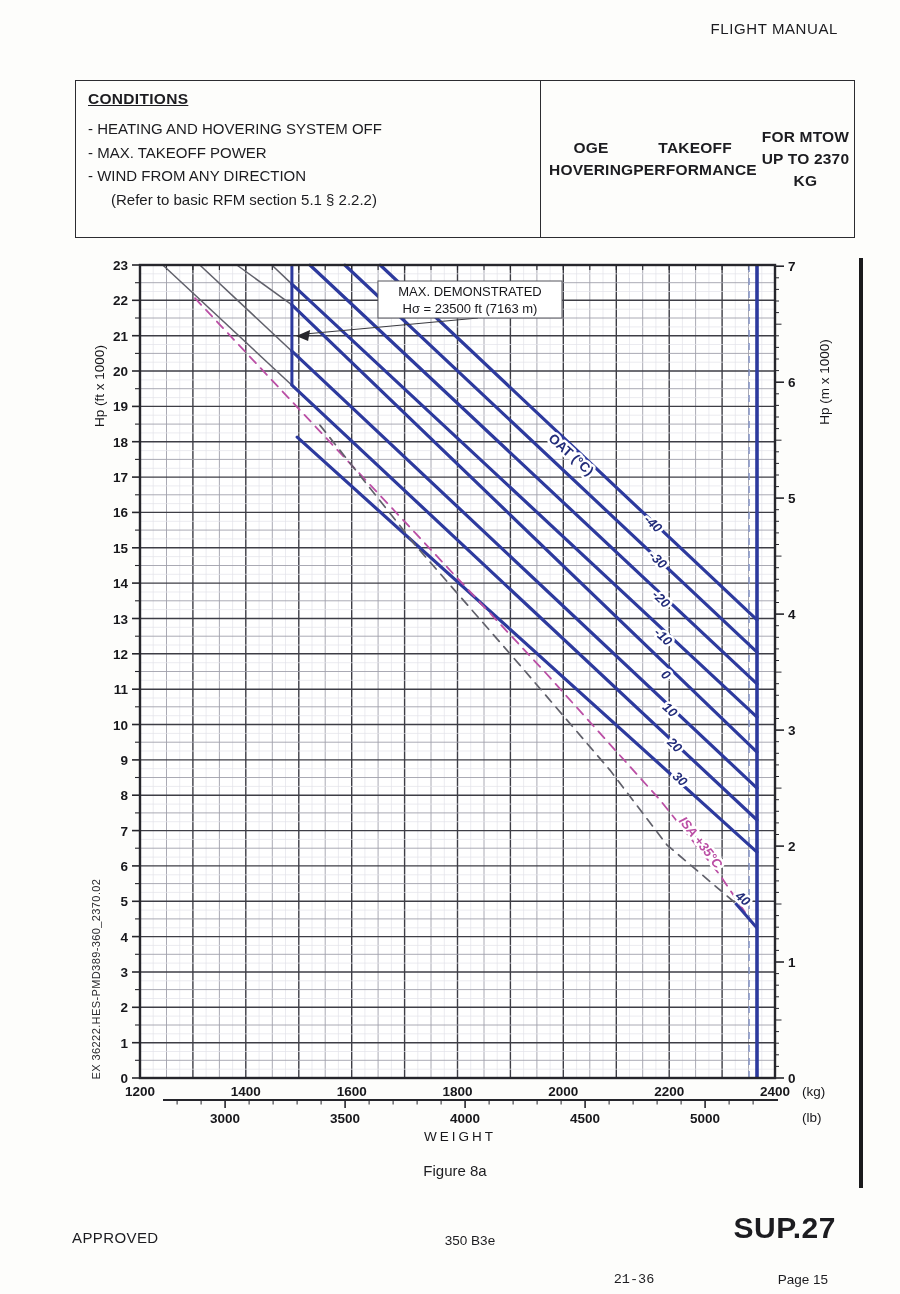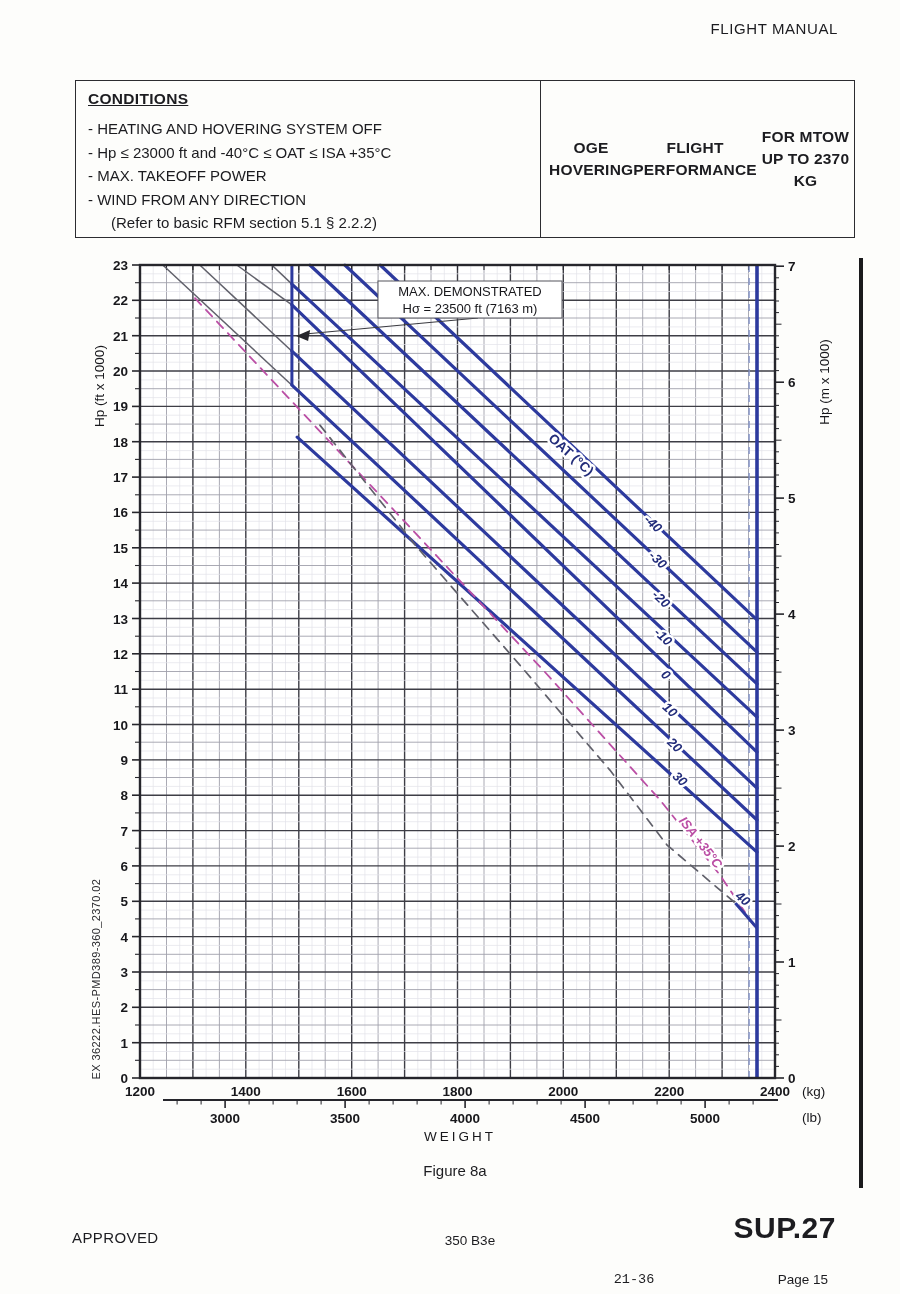--- a/index.html
+++ b/index.html
@@ -26,28 +26,27 @@
 </head>
 <body>
 
 <div class="page">
   <div class="hdr">FLIGHT MANUAL</div>
 
   <div class="condbox">
     <div class="cond-left">
       <div class="cond-title">CONDITIONS</div>
       <div class="cond-item">- HEATING AND HOVERING SYSTEM OFF</div>
-      <div class="cond-item">- Hp ≤ 23000 ft and -40°C ≤ OAT ≤ ISA +35°C</div>
       <div class="cond-item">- MAX. TAKEOFF POWER</div>
       <div class="cond-item">- WIND FROM ANY DIRECTION</div>
       <div class="cond-note">(Refer to basic RFM section 5.1 § 2.2.2)</div>
     </div>
     <div class="titlecell">
       <div>OGE HOVERING</div>
-      <div>FLIGHT PERFORMANCE</div>
+      <div>TAKEOFF PERFORMANCE</div>
       <div>FOR MTOW UP TO 2370 KG</div>
     </div>
   </div>
 
   <svg id="chart" width="900" height="1294" viewBox="0 0 900 1294">
       <defs>
         <clipPath id="plot">
           <rect x="139" y="263.5" width="637" height="816"></rect>
         </clipPath>
       </defs>

